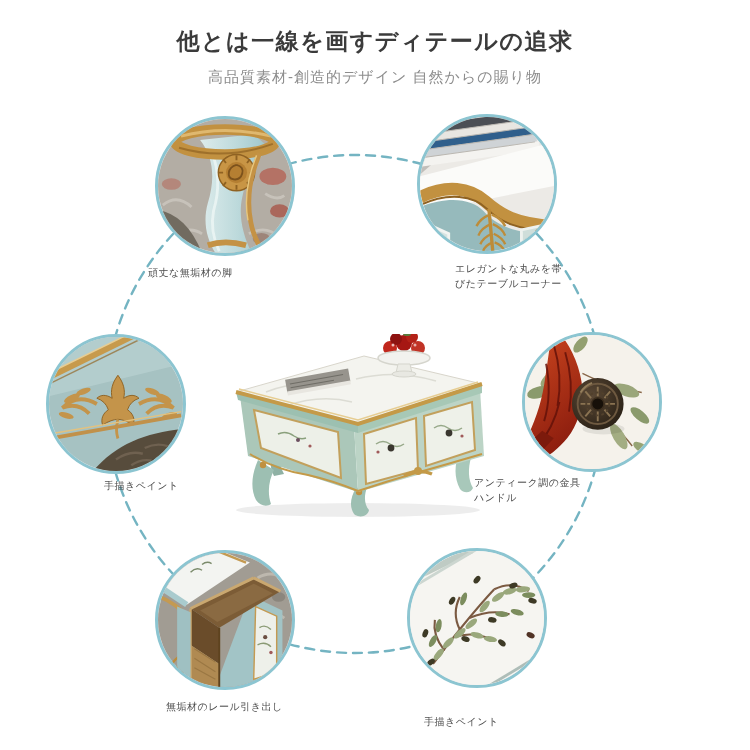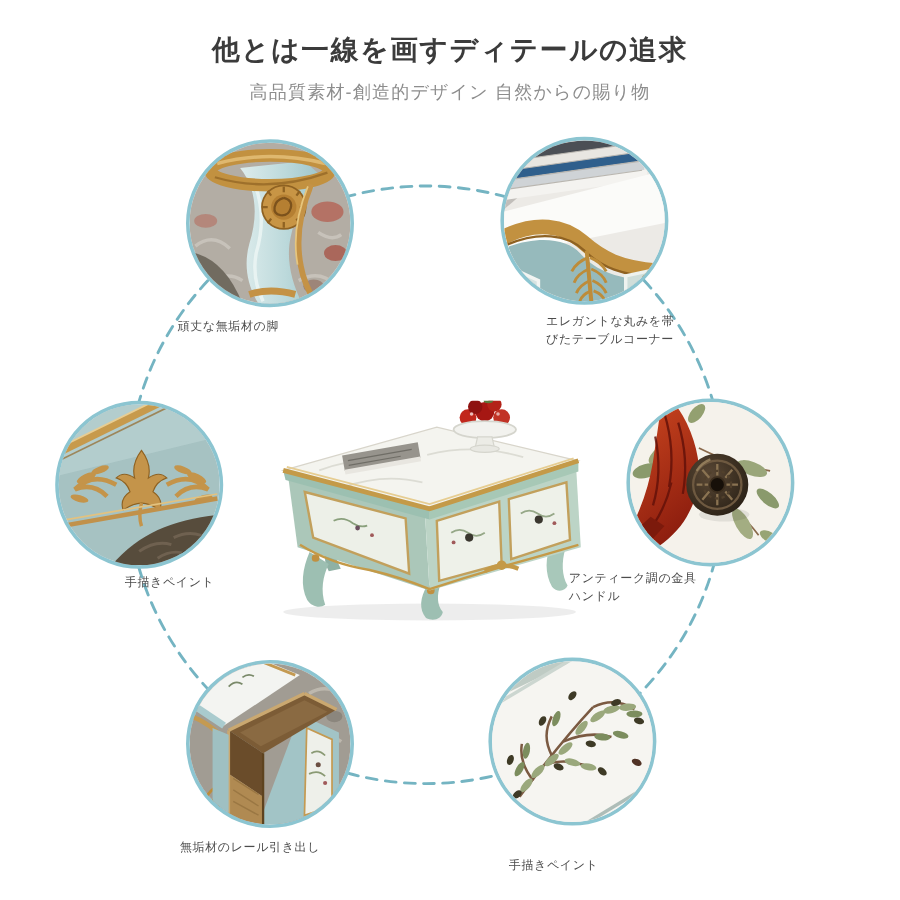--- a/index.html
+++ b/index.html
@@ -202,21 +202,21 @@
       <path d="M34,58 L64,78 L64,116 L34,96 Z" fill="#6a4c2a"></path>
       <path d="M34,96 L64,116 L64,140 L34,134 Z" fill="#b08a52"></path>
       <path d="M34,58 L64,78 L64,140 L34,134 Z" fill="#b08a52" opacity="0"></path>
       <path d="M38,100 L60,114 M38,110 L60,124 M38,120 L60,132" stroke="#9a7743" stroke-width="1.2"></path>
       <path d="M34,58 L100,26 M100,26 L128,40" stroke="#caa870" stroke-width="3" fill="none"></path>
       <path d="M34,58 L34,134" stroke="#caa870" stroke-width="2.5" fill="none"></path>
       <path d="M64,78 L64,140" stroke="#5e431f" stroke-width="2" fill="none"></path>
       <path d="M20,56 L34,62 L34,132 L20,120 Z" fill="#9fc0c2"></path>
     </svg>
   </div>
-  <div class="feature-label" style="left:150px;top:700px;">無垢材のレール引き出し</div>
+  <div class="feature-label" style="left:166px;top:700px;">無垢材のレール引き出し</div>
 
   <div class="feature-circle" style="left:407px;top:548px;">
     <svg viewBox="0 0 140 140">
       <rect width="140" height="140" fill="#f6f5f1"></rect>
       <path d="M0,26 L58,-2 L66,2 L0,34 Z" fill="#b9c6bf" opacity="0.9"></path>
       <path d="M-4,42 L80,-8" stroke="#ccd6d0" stroke-width="3" fill="none"></path>
       <path d="M90,140 L140,110 L140,140 Z" fill="#c5cfc9" opacity="0.85"></path>
       <path d="M84,140 L140,106" stroke="#aebdb8" stroke-width="3" fill="none"></path>
       <g stroke="#7b5a42" stroke-width="2.2" fill="none">
         <path d="M24,118 C44,92 60,70 88,40"></path>

